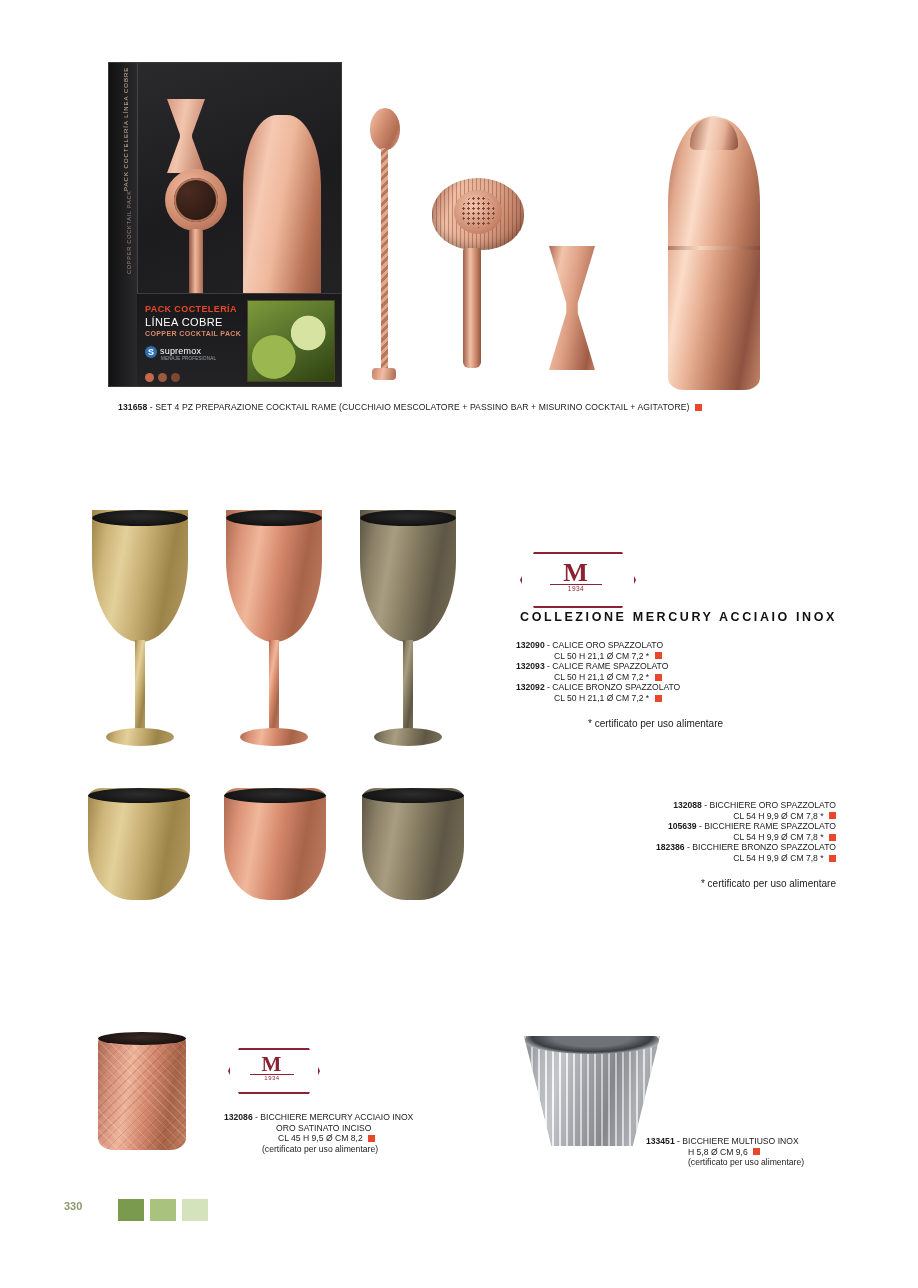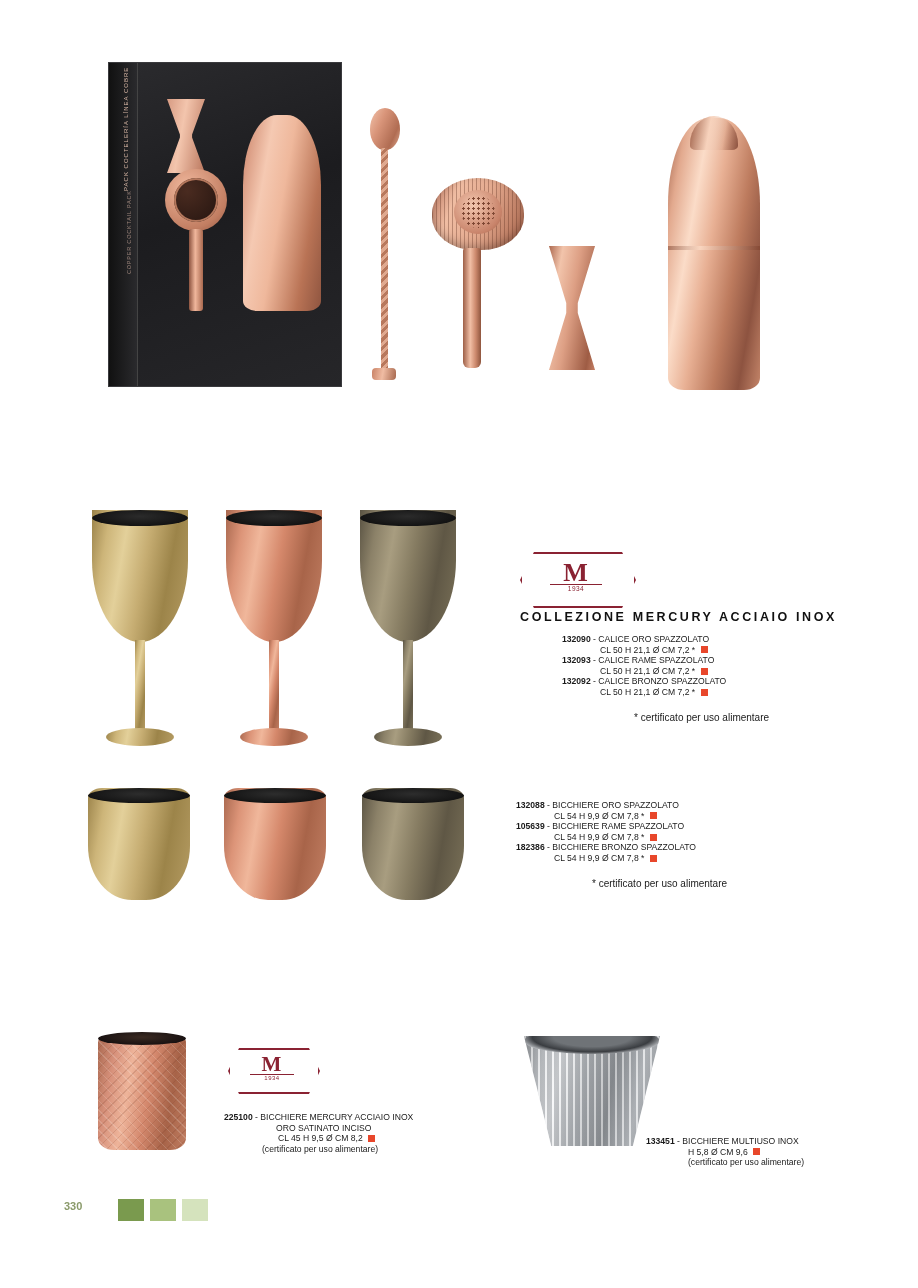--- a/index.html
+++ b/index.html
@@ -314,37 +314,53 @@
         <div class="spine-txt2">COPPER COCKTAIL PACK</div>
       </div>
       <div class="pack-art">
         <div class="pk-jigger"></div>
         <div class="pk-strainer-h">
           <div class="pk-strainer-dots"></div>
         </div>
         <div class="pk-handle"></div>
         <div class="pk-shaker"></div>
       </div>
+      <div class="pack-footer">
+        <div class="pf-t1">PACK COCTELERÍA</div>
+        <div class="pf-t2">LÍNEA COBRE</div>
+        <div class="pf-t3">COPPER COCKTAIL PACK</div>
+        <div class="pf-brand"><span class="b-mark">S</span><span>supremox</span></div>
+        <div class="pf-sub">MENAJE PROFESIONAL</div>
+        <div class="pf-dots">
+          <i style="background:#c46a4a"></i><i style="background:#9c5a3e"></i><i style="background:#7e4730"></i>
+        </div>
+        <div class="pf-photo"></div>
+      </div>
     </div>
 
     <div class="spoon-bowl"></div>
     <div class="spoon-shaft"></div>
     <div class="spoon-foot"></div>
 
     <div class="js-head"></div>
     <div class="js-inner"></div>
     <div class="js-handle"></div>
 
     <div class="jigger"></div>
 
     <div class="shaker">
       <div class="lid"></div>
       <div class="seam"></div>
     </div>
 
+    <div class="top-caption">
+      <span class="code">131658</span>
+      <span>- SET 4 PZ PREPARAZIONE COCKTAIL RAME (CUCCHIAIO MESCOLATORE + PASSINO BAR + MISURINO COCKTAIL + AGITATORE)</span>
+      <span class="dot"></span>
+    </div>
   </div>
 
   <div class="abs" style="left:0; top:470px; width:918px; height:470px;">
 
     <div class="goblet" style="left:92px; top:40px;">
       <div class="gb-bowl gold-fill"></div>
       <div class="gb-rim"></div>
       <div class="gb-stem gold-fill"></div>
       <div class="gb-foot gold-fill"></div>
     </div>
@@ -376,21 +392,21 @@
 
     <div class="m-logo" style="left:520px; top:82px;">
       <div class="diamond"></div>
       <div class="letter">M</div>
       <div class="bar"></div>
       <div class="year">1934</div>
     </div>
 
     <div class="coll-title" style="left:520px; top:140px;">COLLEZIONE MERCURY ACCIAIO INOX</div>
 
-    <div class="abs" style="left:516px; top:164px; width:320px;margin-left:46px;">
+    <div class="abs" style="left:516px; top:170px; width:320px;">
       <div class="item-line">
         <span class="code">132090</span>
         <span>- CALICE ORO SPAZZOLATO</span>
       </div>
       <div class="item-sub" style="margin-left:38px;">
         <span>CL 50 H 21,1 Ø CM 7,2 *</span>
         <span class="dot"></span>
       </div>
       <div class="item-line">
         <span class="code">132093</span>
@@ -404,21 +420,21 @@
         <span class="code">132092</span>
         <span>- CALICE BRONZO SPAZZOLATO</span>
       </div>
       <div class="item-sub" style="margin-left:38px;">
         <span>CL 50 H 21,1 Ø CM 7,2 *</span>
         <span class="dot"></span>
       </div>
       <div class="note" style="margin-left:72px; margin-top:14px;">* certificato per uso alimentare</div>
     </div>
 
-    <div class="abs" style="left:516px; top:330px; width:320px;">
+    <div class="abs" style="left:516px; top:330px; width:320px;text-align:right;">
       <div class="item-line">
         <span class="code">132088</span>
         <span>- BICCHIERE ORO SPAZZOLATO</span>
       </div>
       <div class="item-sub" style="margin-left:38px;">
         <span>CL 54 H 9,9 Ø CM 7,8 *</span>
         <span class="dot"></span>
       </div>
       <div class="item-line">
         <span class="code">105639</span>
@@ -447,21 +463,21 @@
 
   <div class="m-logo" style="left:228px; top:1048px; width:88px; height:42px;">
     <div class="diamond" style="width:88px;height:42px;"></div>
     <div class="letter" style="width:88px; font-size:21px; top:4px;">M</div>
     <div class="bar" style="left:22px; top:26px; width:44px;"></div>
     <div class="year" style="width:88px; top:27px; font-size:6px;">1934</div>
   </div>
 
   <div class="abs" style="left:224px; top:1112px; width:250px;">
     <div class="item-line">
-      <span class="code">225100</span>
+      <span class="code">132086</span>
       <span>- BICCHIERE MERCURY ACCIAIO INOX</span>
     </div>
     <div class="item-sub" style="margin-left:52px;">ORO SATINATO INCISO</div>
     <div class="item-sub" style="margin-left:54px;">
       <span>CL 45 H 9,5 Ø CM 8,2</span>
       <span class="dot"></span>
     </div>
     <div class="item-sub" style="margin-left:38px;">(certificato per uso alimentare)</div>
   </div>
 

